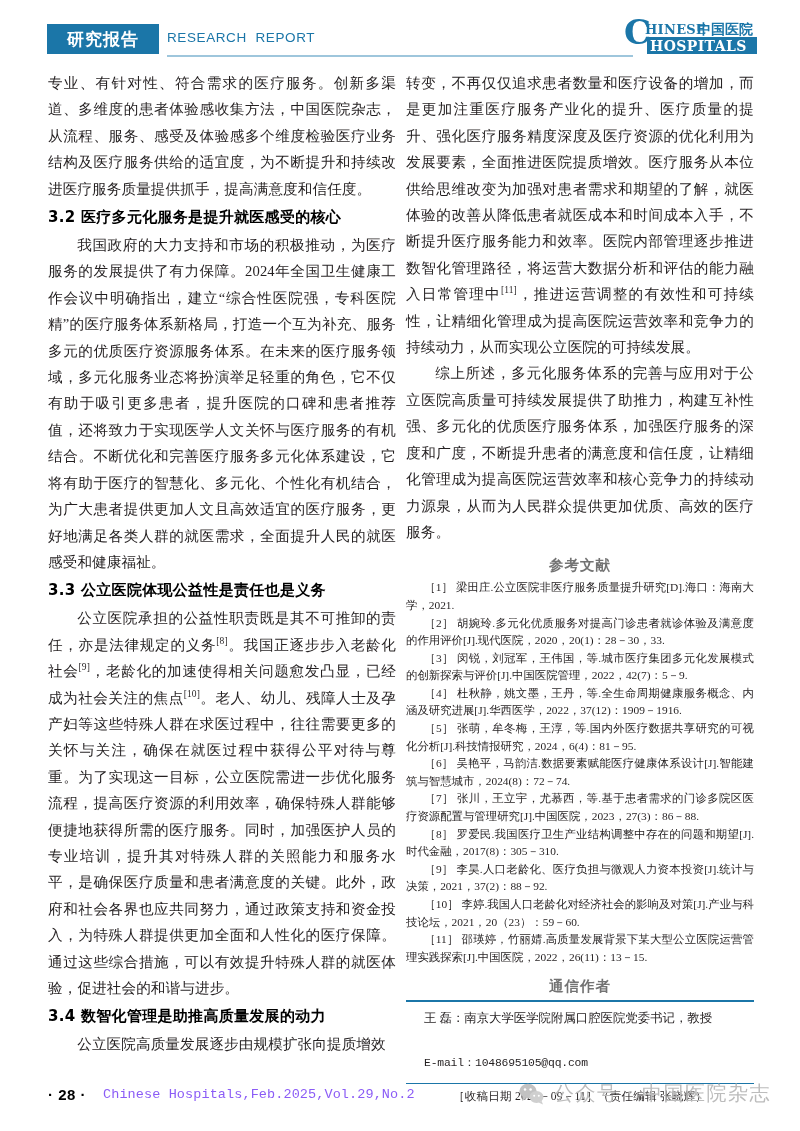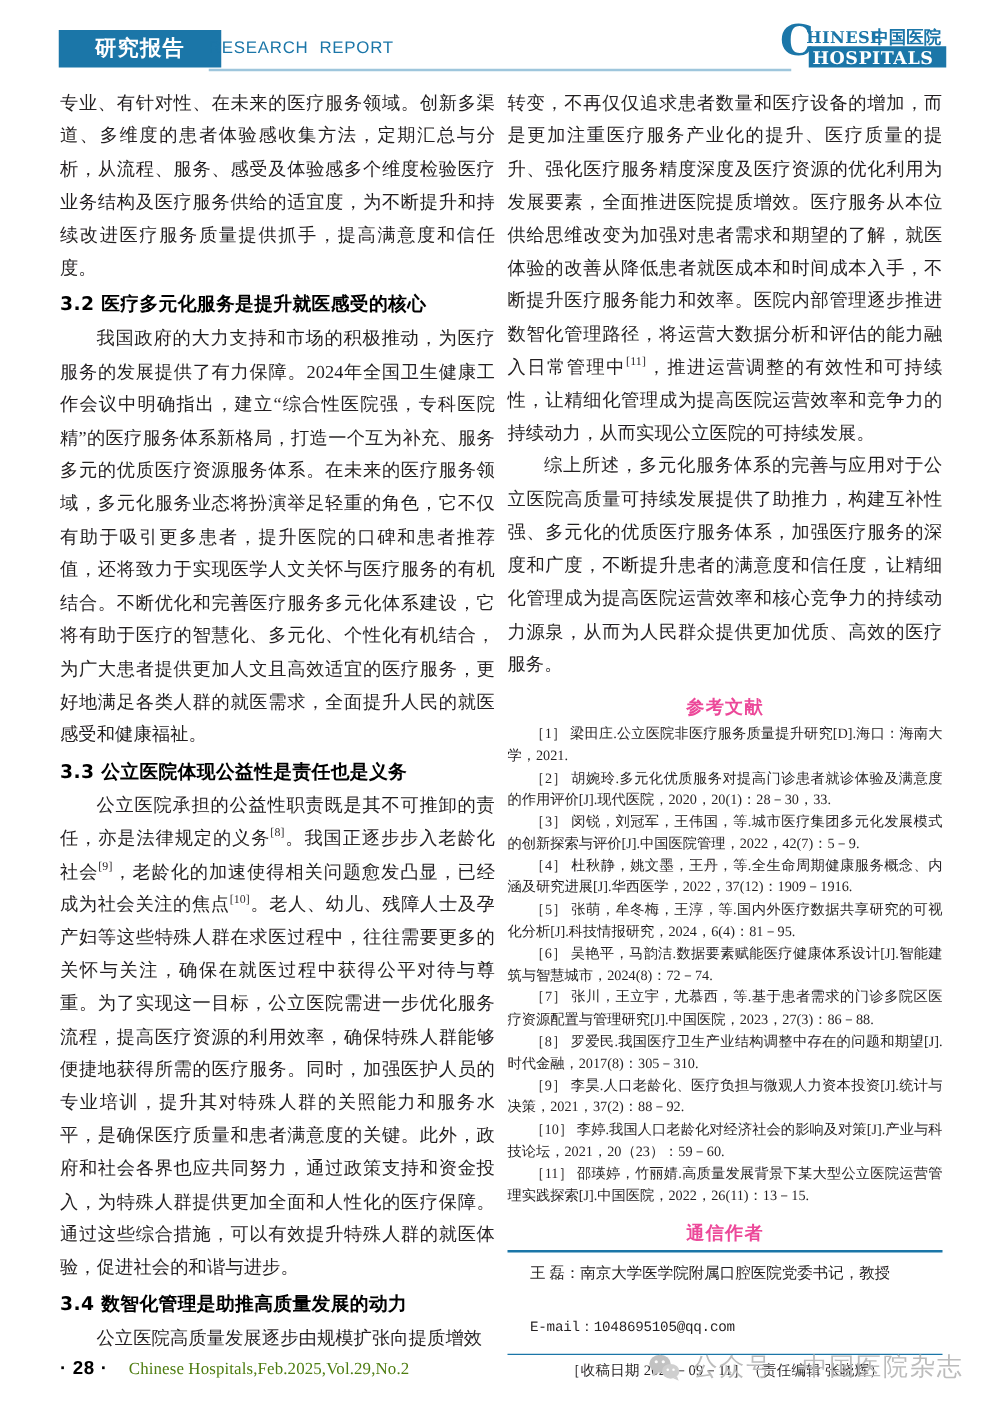--- a/index.html
+++ b/index.html
@@ -20,21 +20,21 @@
   .page-header {
     position: absolute;
     top: 0; left: 0;
     width: 800px;
     height: 62px;
   }
   .hdr-tag {
     position: absolute;
     left: 47px;
     top: 24px;
-    width: 130px;
+    width: 112px;
     height: 30px;
     background: #1b76a8;
     color: #ffffff;
     font-family: "DejaVu Sans", sans-serif;
     font-weight: bold;
     font-size: 17px;
     line-height: 30px;
     text-align: center;
     letter-spacing: 1px;
   }
@@ -94,21 +94,21 @@
     line-height: 25px;
     letter-spacing: 0.3px;
   }
   sup { font-size: 9.5px; vertical-align: super; line-height: 0; }
 
   
   .ref-title, .corr-title {
     font-family: "DejaVu Sans", sans-serif;
     font-weight: bold;
     font-size: 14.5px;
-    color: #ec4899;
+    color: #737373;
     text-align: center;
     margin: 11px 0 4px 0;
     letter-spacing: 1px;
   }
   .ref-list { margin: 0; padding: 0; list-style: none; }
   .ref-item {
     font-family: "Liberation Serif", "DejaVu Serif", serif;
     font-size: 11.4px;
     line-height: 17.6px;
     text-align: justify;
@@ -157,23 +157,23 @@
     gap: 17px;
   }
   .pg-num {
     font-family: "Liberation Sans", sans-serif;
     font-weight: bold;
     font-size: 15px;
     color: #000;
     letter-spacing: 0.5px;
   }
   .footer-journal {
-    font-family: Liberation Serif, serif;
+    font-family: Liberation Mono, monospace;
     font-size: 13.5px;
-    color: #4d7c0f;
+    color: #8b5cf6;
     letter-spacing: 0.1px;
   }
   .watermark {
     position: absolute;
     right: 29px;
     bottom: 24px;
     display: flex;
     align-items: center;
     gap: 9px;
     color: #b9b9b9;
@@ -203,21 +203,21 @@
       <text x="73" y="20" font-family="DejaVu Sans, sans-serif" font-size="14" font-weight="bold" fill="#1b76a8">中国医院</text>
 
       <rect x="23" y="23" width="110" height="17" fill="#1b76a8"></rect>
       <text x="26" y="37" font-family="DejaVu Serif, serif" font-size="14" font-weight="bold" fill="#ffffff" letter-spacing="0.4">HOSPITALS</text>
     </svg>
   </div>
 </div>
 
 <div class="col col-left">
 
-  <p class="body-p">专业、有针对性、在未来的医疗服务领域。创新多渠道、多维度的患者体验感收集方法，定期汇总与分析，从流程、服务、感受及体验感多个维度检验医疗业务结构及医疗服务供给的适宜度，为不断提升和持续改进医疗服务质量提供抓手，提高满意度和信任度。</p>
+  <p class="body-p">专业、有针对性、符合需求的医疗服务。创新多渠道、多维度的患者体验感收集方法，中国医院杂志，从流程、服务、感受及体验感多个维度检验医疗业务结构及医疗服务供给的适宜度，为不断提升和持续改进医疗服务质量提供抓手，提高满意度和信任度。</p>
 
   <h3 class="sec">3.2  医疗多元化服务是提升就医感受的核心</h3>
 
   <p class="body-p indent">我国政府的大力支持和市场的积极推动，为医疗服务的发展提供了有力保障。2024年全国卫生健康工作会议中明确指出，建立“综合性医院强，专科医院精”的医疗服务体系新格局，打造一个互为补充、服务多元的优质医疗资源服务体系。在未来的医疗服务领域，多元化服务业态将扮演举足轻重的角色，它不仅有助于吸引更多患者，提升医院的口碑和患者推荐值，还将致力于实现医学人文关怀与医疗服务的有机结合。不断优化和完善医疗服务多元化体系建设，它将有助于医疗的智慧化、多元化、个性化有机结合，为广大患者提供更加人文且高效适宜的医疗服务，更好地满足各类人群的就医需求，全面提升人民的就医感受和健康福祉。</p>
 
   <h3 class="sec">3.3  公立医院体现公益性是责任也是义务</h3>
 
   <p class="body-p indent"><span>公立医院承担的公益性职责既是其不可推卸的责任，亦是法律规定的义务</span><sup>[8]</sup><span>。我国正逐步步入老龄化社会</span><sup>[9]</sup><span>，老龄化的加速使得相关问题愈发凸显，已经成为社会关注的焦点</span><sup>[10]</sup><span>。老人、幼儿、残障人士及孕产妇等这些特殊人群在求医过程中，往往需要更多的关怀与关注，确保在就医过程中获得公平对待与尊重。为了实现这一目标，公立医院需进一步优化服务流程，提高医疗资源的利用效率，确保特殊人群能够便捷地获得所需的医疗服务。同时，加强医护人员的专业培训，提升其对特殊人群的关照能力和服务水平，是确保医疗质量和患者满意度的关键。此外，政府和社会各界也应共同努力，通过政策支持和资金投入，为特殊人群提供更加全面和人性化的医疗保障。通过这些综合措施，可以有效提升特殊人群的就医体验，促进社会的和谐与进步。</span></p>
 
   <h3 class="sec">3.4  数智化管理是助推高质量发展的动力</h3>

